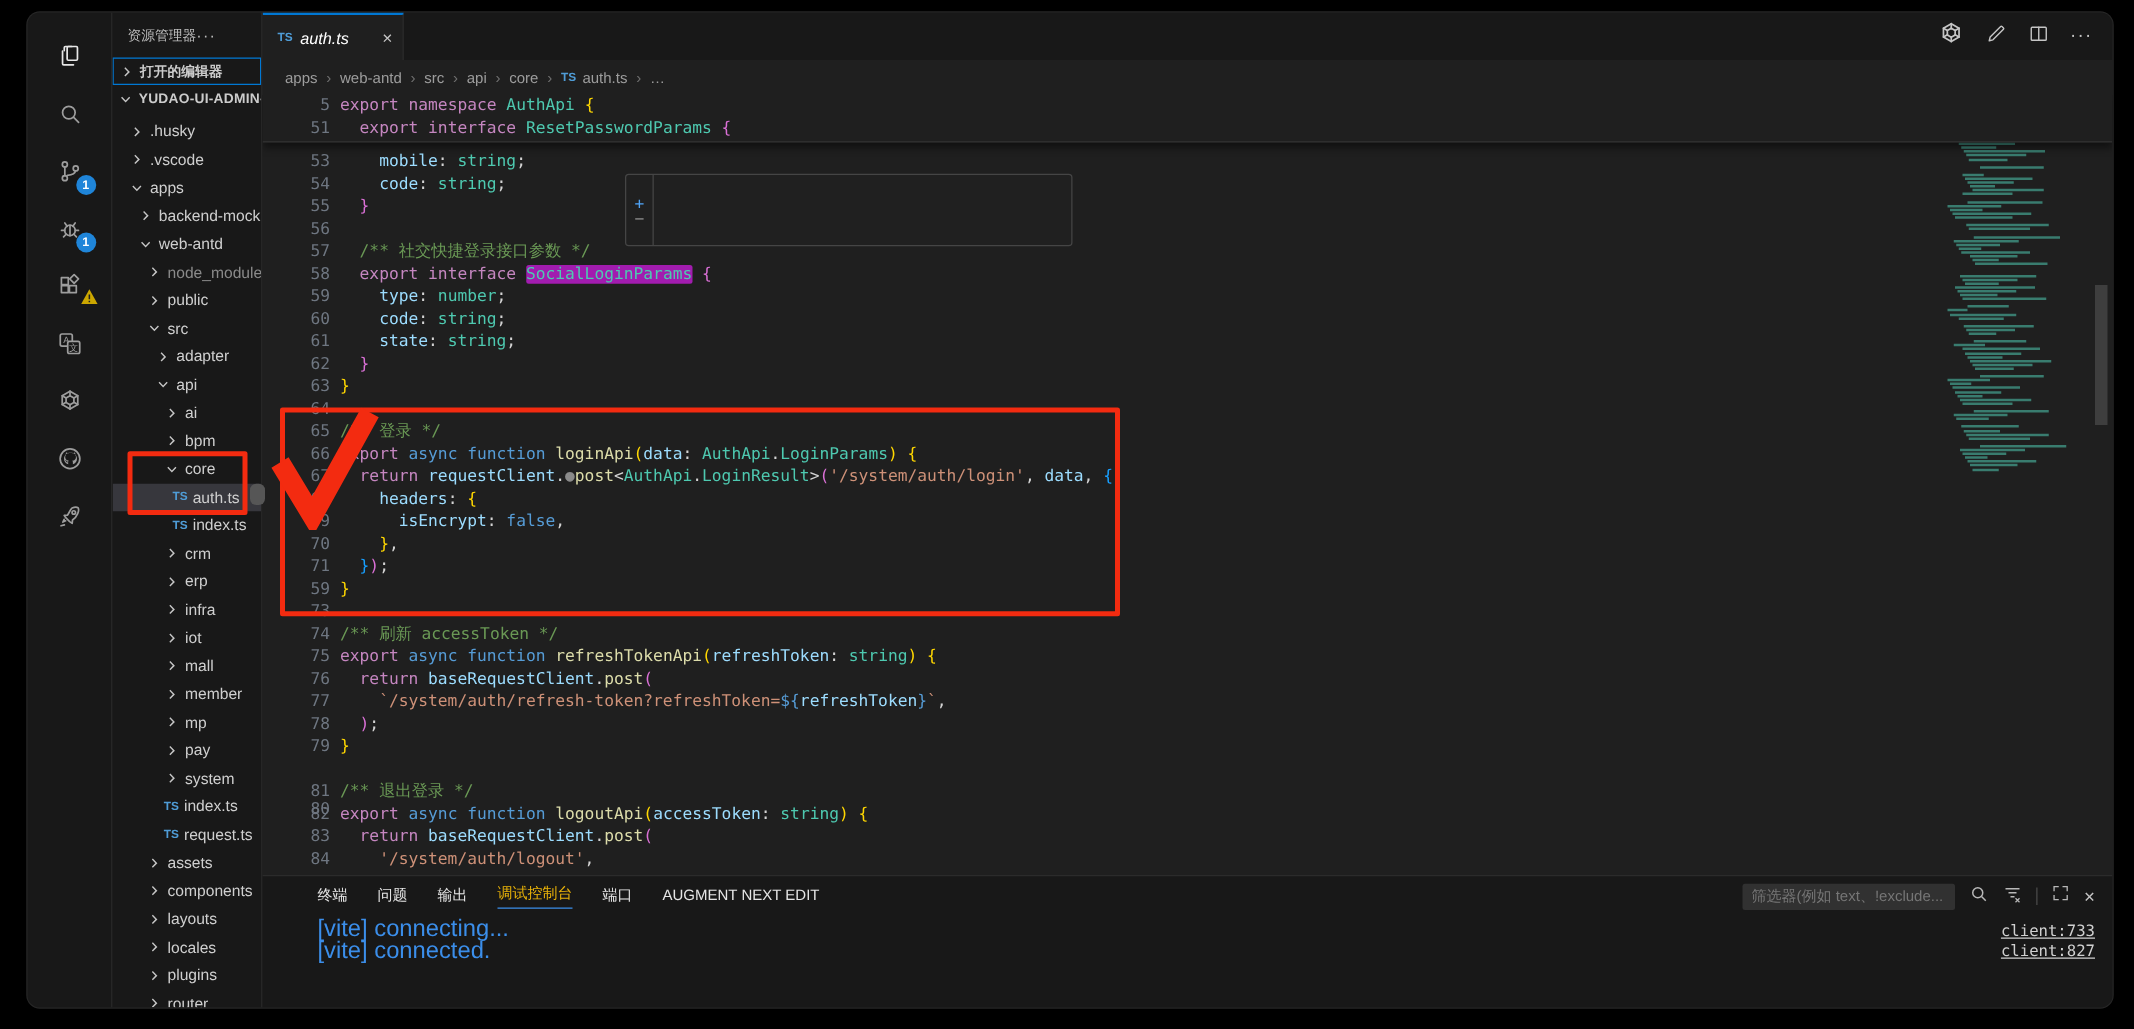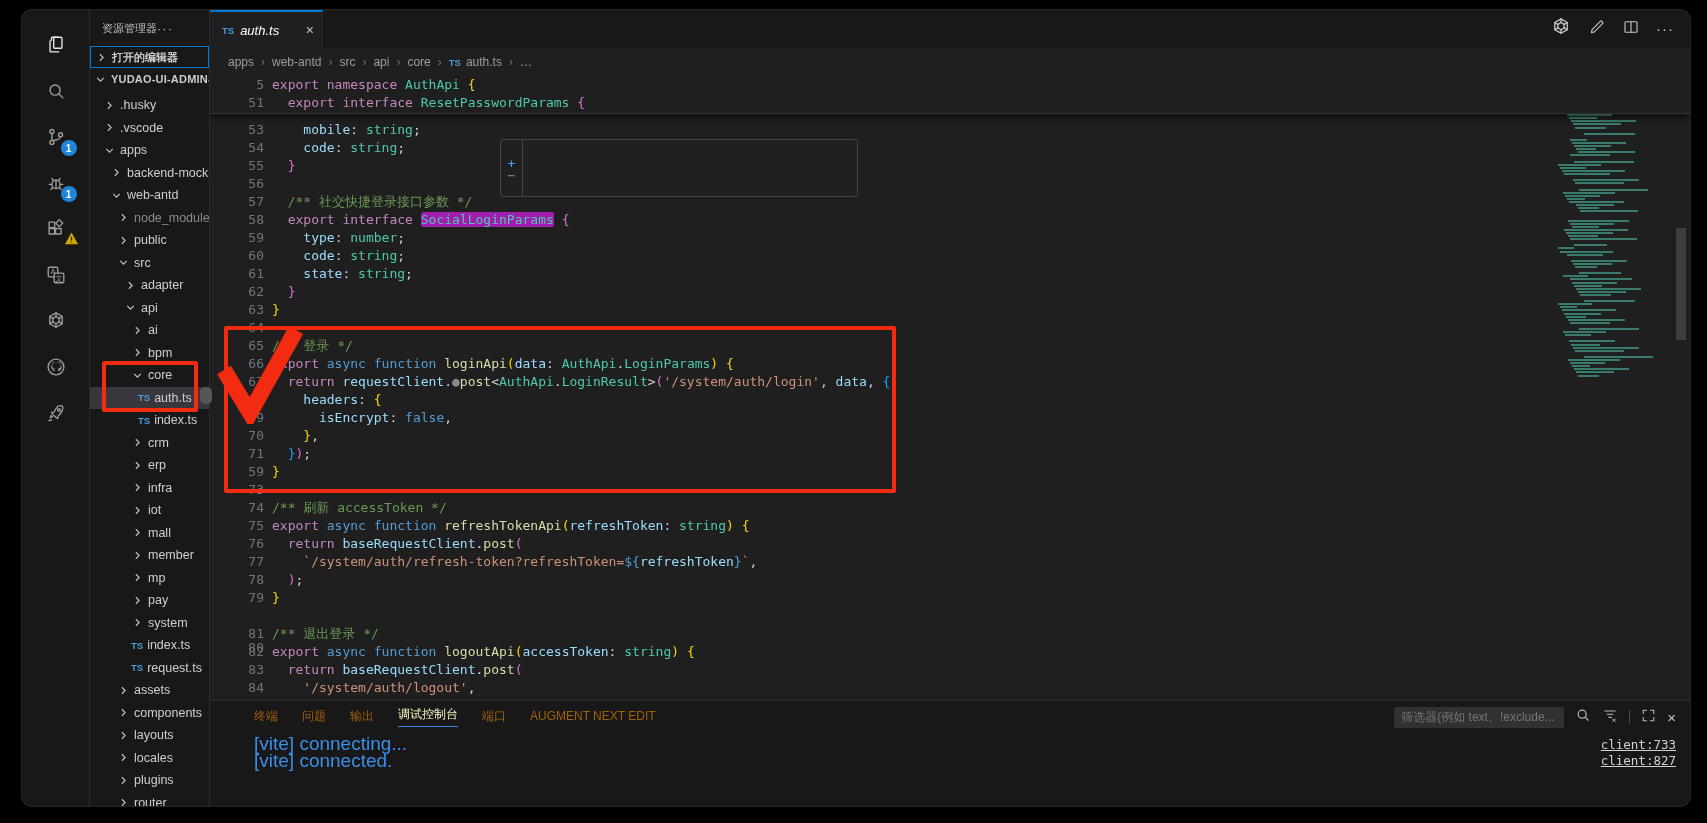--- a/index.html
+++ b/index.html
@@ -65,22 +65,22 @@
   .bp-dot { position:absolute; left:14px; top:300px; width:11px; height:11px; border-radius:50%;
             background:#e51400; z-index:7; }
   .minimap { position:absolute; right:28px; top:4px; width:104px; height:570px; z-index:4; }
   .scroll-thumb { position:absolute; right:4px; top:152px; width:10px; height:112px;
                   background:rgba(121,121,121,.35); z-index:5; }
 
   
   .panel { height:106px; flex:none; background:#181818; border-top:1px solid #2b2b2b; position:relative; }
   .panel-tabs { position:absolute; left:0; top:0; right:320px; height:30px; display:flex; gap:24px;
                 align-items:center; padding-left:44px; font-size:12px; }
-  .ptab { color:#a16207; cursor:pointer; white-space:nowrap; }
-  .ptab.active { color:#fef9c3; border-bottom:1px solid #3b8eea; padding-bottom:3px; }
+  .ptab { color:#e5e5e5; cursor:pointer; white-space:nowrap; }
+  .ptab.active { color:#eab308; border-bottom:1px solid #3b8eea; padding-bottom:3px; }
   .panel-right { position:absolute; right:14px; top:4px; height:24px; display:flex; align-items:center;
                  gap:11px; color:#b8b8b8; }
   .filter { width:170px; height:21px; background:#313131; border:none; outline:none; color:#9a9a9a;
             font-size:12px; padding:0 7px; border-radius:2px; font-family:inherit; }
   .psep { width:1px; height:14px; background:#4a4a4a; }
   .pclose { font-size:15px; color:#c5c5c5; }
   .console { position:absolute; left:44px; top:34px; color:#3b8eea; font-family:Liberation Sans, sans-serif;
              font-size:19px; line-height:17px; white-space:pre; }
   .links { position:absolute; right:14px; top:36px; text-align:right;
            font-family:"DejaVu Sans Mono","Liberation Mono",monospace; font-size:12.5px; line-height:16px; }

